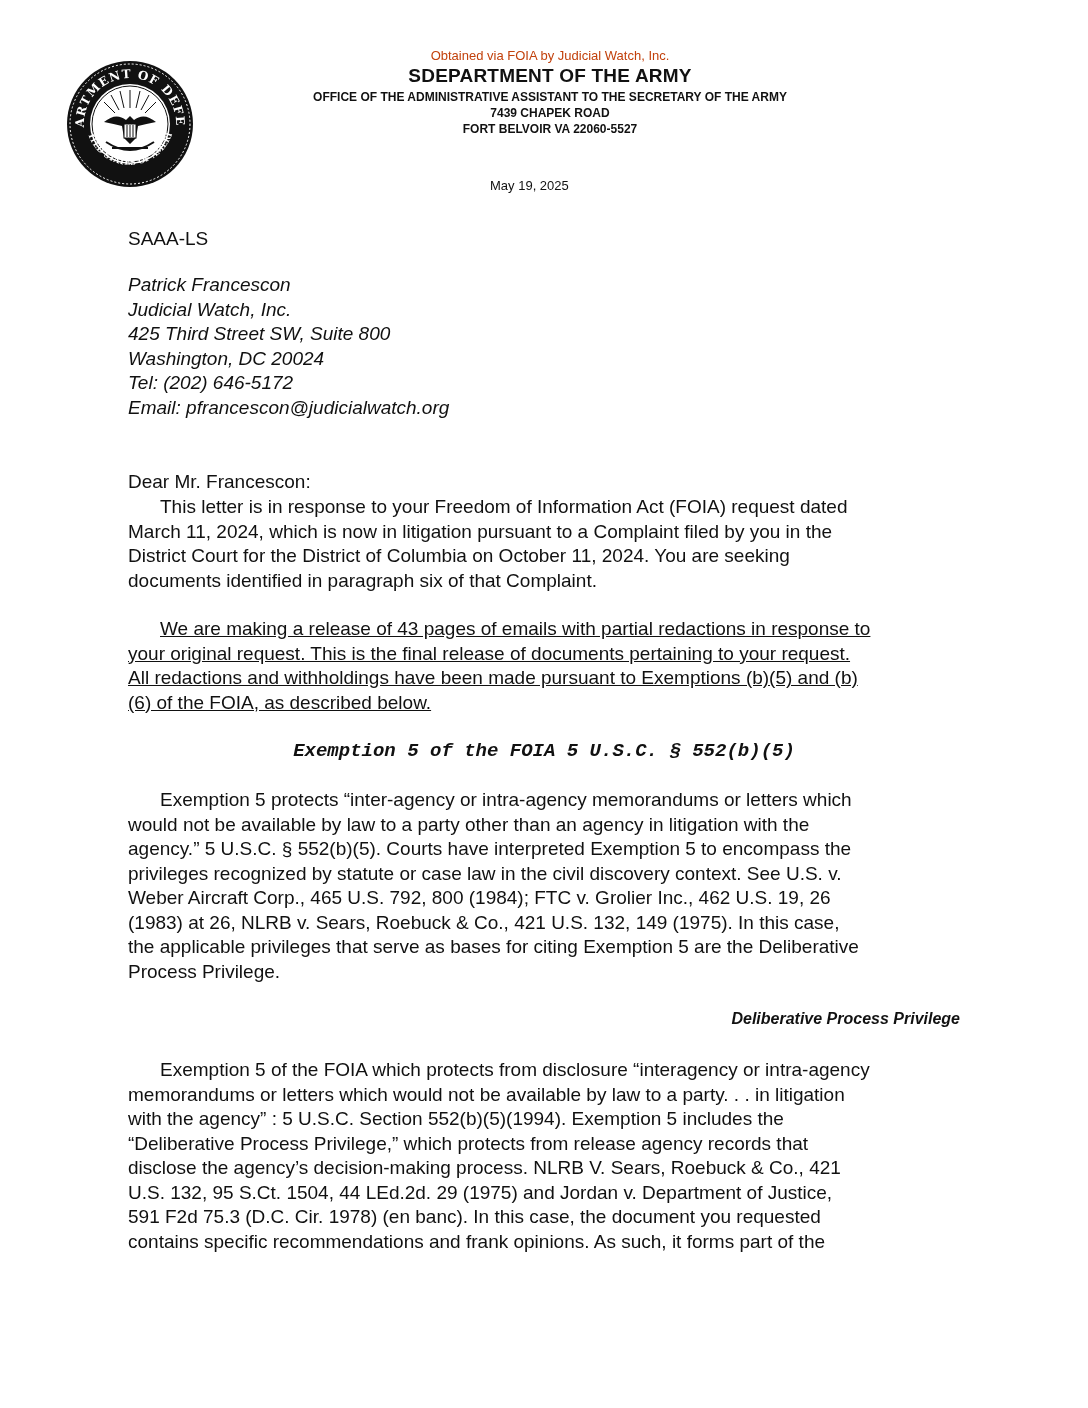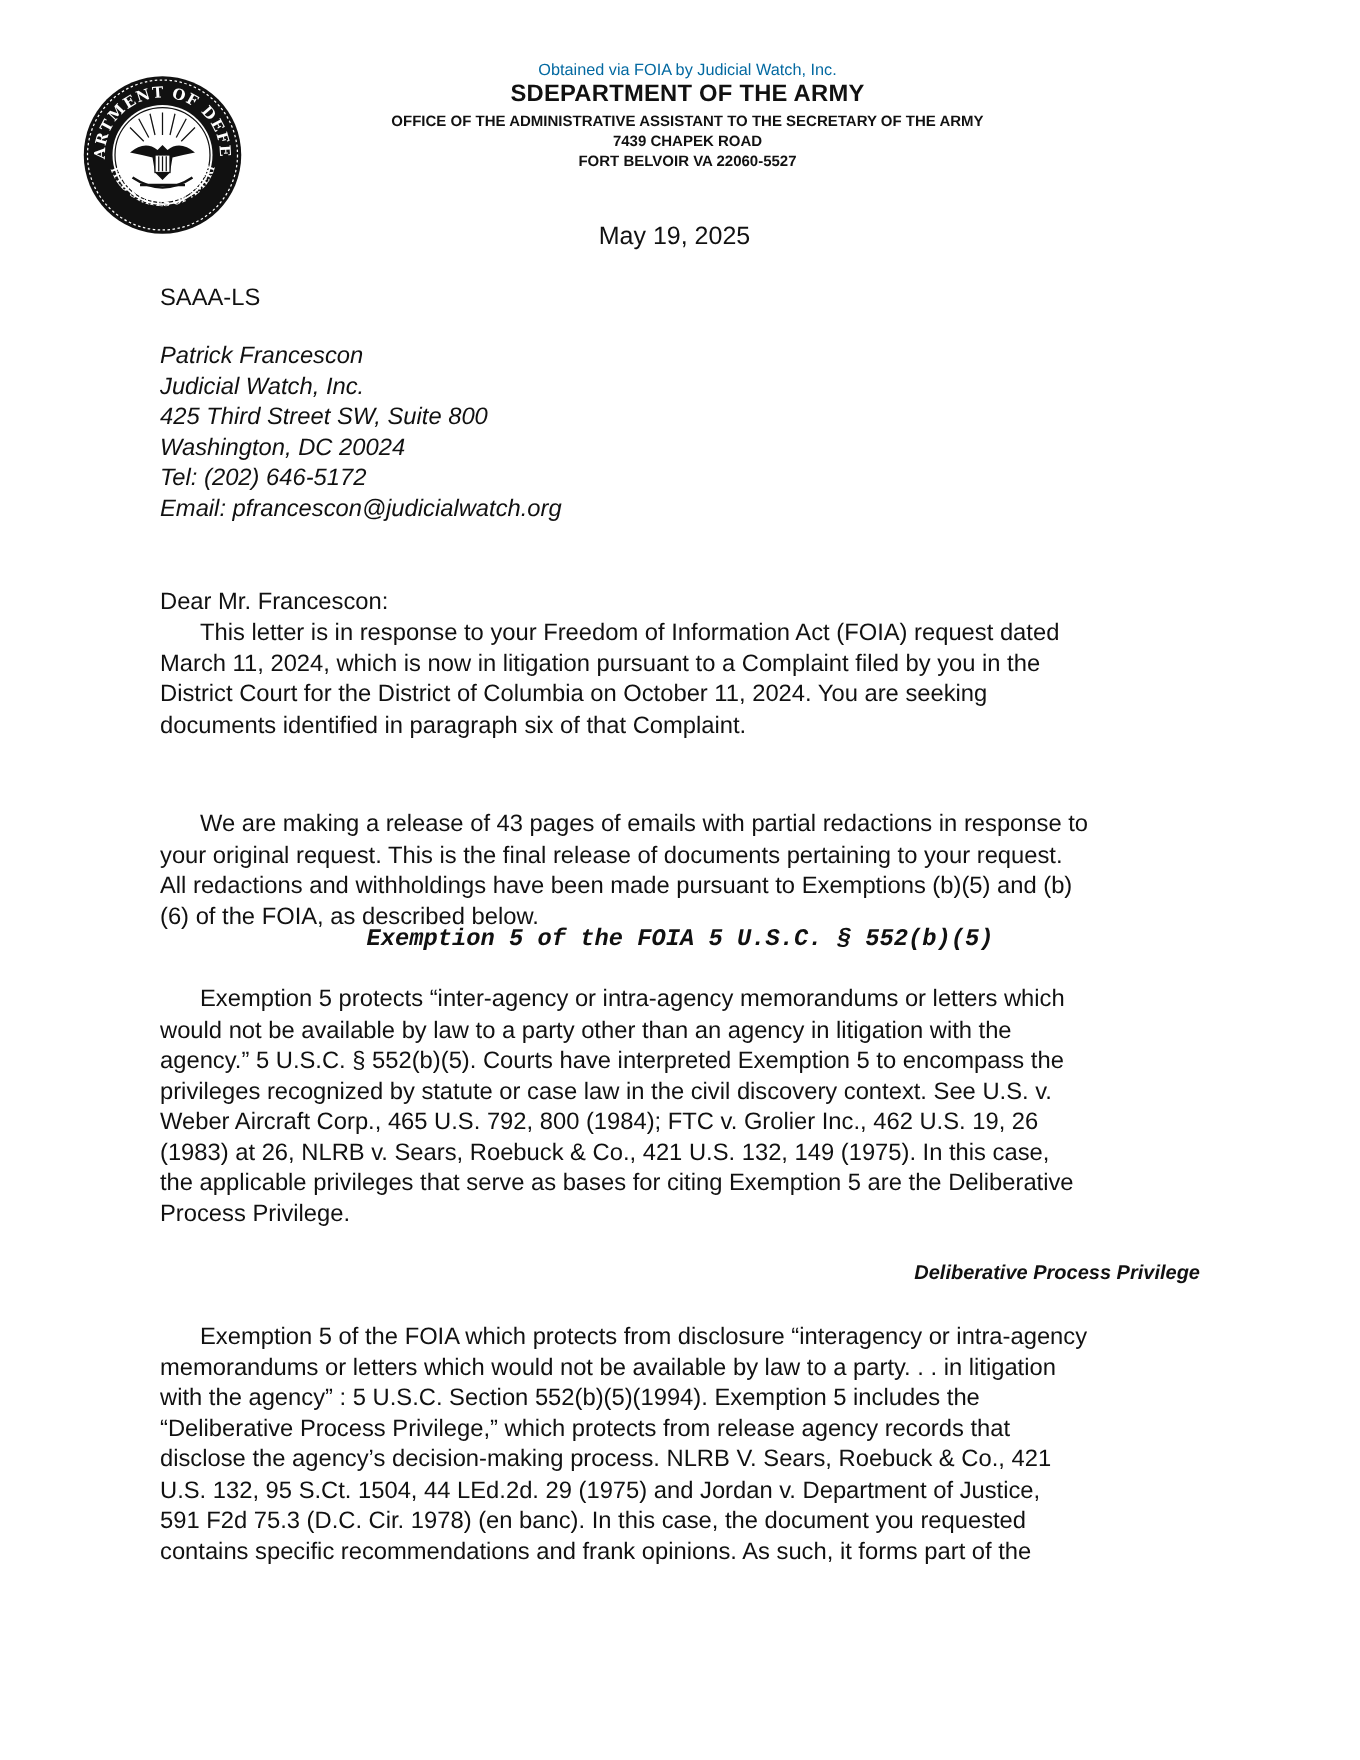--- a/index.html
+++ b/index.html
@@ -5,27 +5,27 @@
   html, body { margin:0; padding:0; background:#ffffff; }
   body { width:1088px; height:1408px; position:relative; overflow:hidden;
          font-family:"Liberation Sans", sans-serif; color:#111111; }
   .seal { position:absolute; left:60px; top:58px; width:140px; height:130px; }
   .hdr { position:absolute; left:230px; width:640px; text-align:center; line-height:1; }
   .watermark { top:49px; font-size:13px; color:#2323c8; }
   .dept { top:66px; font-size:19px; font-weight:bold; letter-spacing:0.2px; }
   .office { top:91px; font-size:12px; font-weight:bold; }
   .road { top:107px; font-size:12px; font-weight:bold; }
   .city { top:123px; font-size:12px; font-weight:bold; }
-  .date { position:absolute; left:479px; top:178px; font-size:20px; }
+  .date { position:absolute; left:490px; top:178px; font-size:13px; }
   .block { position:absolute; left:128px; font-size:19px; line-height:24.5px; width:840px; }
   .office-code { top:227px; }
   .addr { top:273px;font-style:italic; }
   .salutation { top:449px;margin-top:21px; }
   .p1 { top:495px; }
-  .p2 { top:648px; }
+  .p2 { top:617px;text-decoration:underline; }
   .h1 { position:absolute; left:128px; width:832px; text-align:center; top:740px; font-size:19px; font-weight:bold; font-style:italic;font-family:Liberation Mono, monospace; }
   .p3 { top:788px; }
   .h2 { position:absolute; left:128px; width:832px; text-align:right; top:1010px; font-size:16px; font-weight:bold; font-style:italic; }
   .p4 { top:1058px; }
   .line { display:block; white-space:nowrap; }
 </style>
 </head>
 <body>
 
 <div class="seal">
@@ -60,21 +60,21 @@
     <g stroke="#111">
         <line x1="67" y1="67" x2="67" y2="79"></line>
         <line x1="70" y1="67" x2="70" y2="79"></line>
         <line x1="73" y1="67" x2="73" y2="79"></line>
       </g>
     <path d="M46 84 Q70 100 94 84" fill="none" stroke="#111" stroke-width="2"></path>
     <line x1="52" y1="90" x2="88" y2="90" stroke="#111" stroke-width="2"></line>
   </svg>
 </div>
 
-<div class="hdr watermark" style="color: #0369a1;">Obtained via FOIA by Judicial Watch, Inc.</div>
+<div class="hdr watermark" style="color: #c2410c;">Obtained via FOIA by Judicial Watch, Inc.</div>
 <div class="hdr dept">SDEPARTMENT OF THE ARMY</div>
 <div class="hdr office">OFFICE OF THE ADMINISTRATIVE ASSISTANT TO THE SECRETARY OF THE ARMY</div>
 <div class="hdr road">7439 CHAPEK ROAD</div>
 <div class="hdr city">FORT BELVOIR VA  22060-5527</div>
 
 <div class="date">May 19, 2025</div>
 
 <div class="block office-code">SAAA-LS</div>
 
 <div class="block addr">

